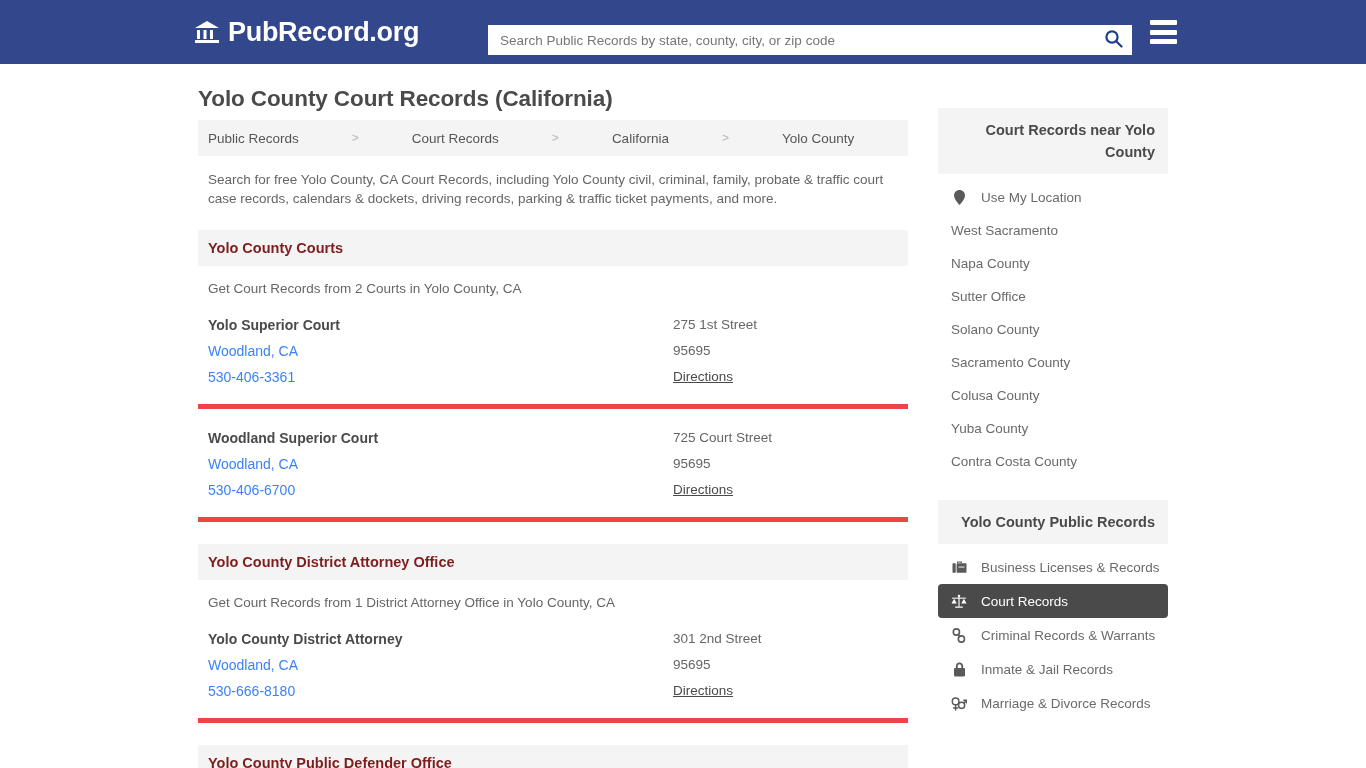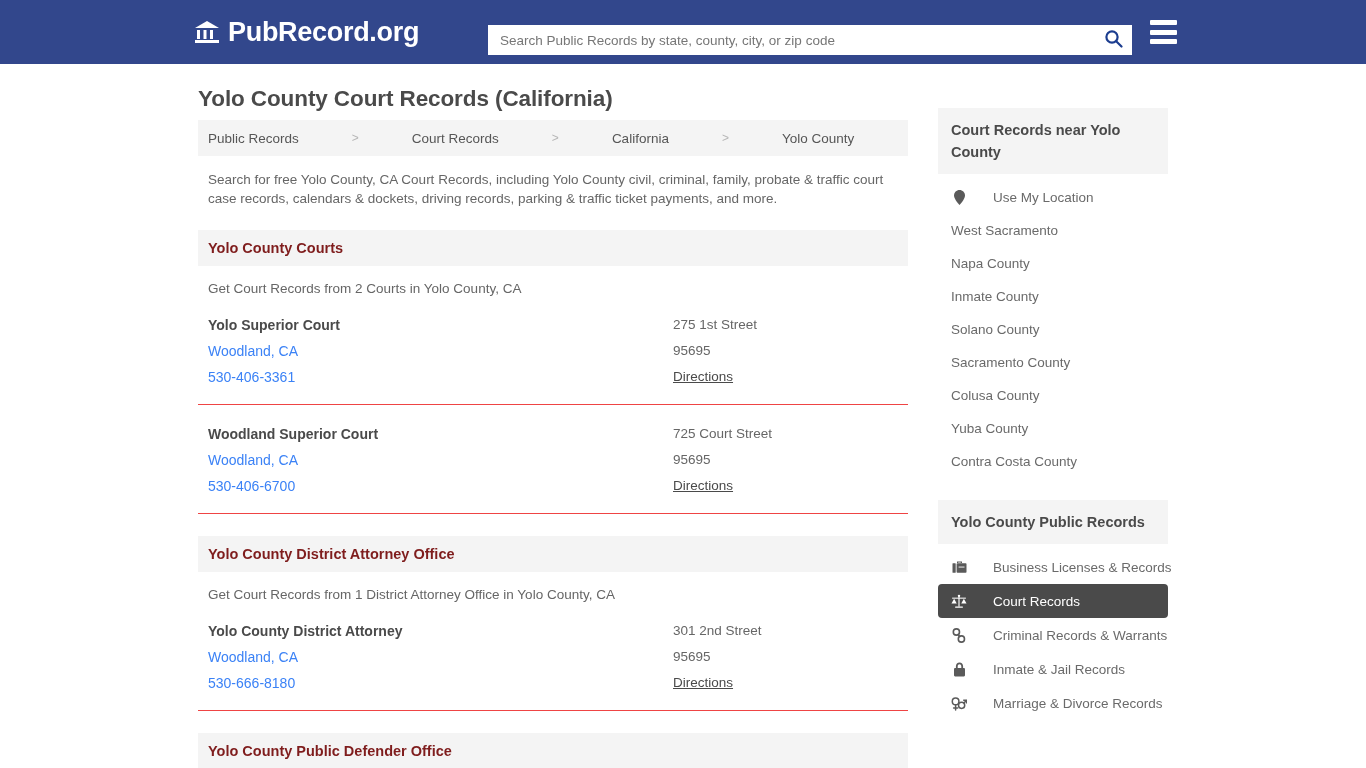--- a/index.html
+++ b/index.html
@@ -135,21 +135,21 @@
   }
   .sec-sub {
     font-size: 13.5px;
     color: #666666;
     padding: 15px 10px 0 10px;
   }
 
   .entry {
     display: flex;
     padding: 16px 10px 14px 10px;
-    border-bottom: 1px solid #ef4444;
+    border-bottom: 5px solid #ef4444;
   }
   .entry-left { width: 465px; }
   .entry-right { flex: 1; }
   .e-name {
     font-size: 14px; font-weight: bold; color: #4a4a4a;
     line-height: 26px;
   }
   .e-line {
     font-size: 14px; color: #3b82f6; line-height: 26px;
   }
@@ -160,26 +160,27 @@
   }
 
   
   .side-head {
     background: #f4f4f4;
     padding: 11px 13px;
     font-size: 14.5px;
     font-weight: bold;
     color: #4a4a4a;
     line-height: 22px;
+    text-align: right;
   }
   .side-list { padding: 6px 0 0 0; list-style: none; }
   .side-li {
     display: flex;
     align-items: center;
-    gap: 26px;
+    gap: 14px;
     padding: 9px 13px;
     font-size: 13.5px;
     color: #6a6a6a;
     cursor: pointer;
     border-radius: 4px;
   }
   .side-li.active {
     background: #4a4a4a;
     color: #ffffff;
   }
@@ -306,21 +307,21 @@
           </span>
           <span class="side-label">Use My Location</span>
         </li>
         <li class="side-li">
           <span class="side-label">West Sacramento</span>
         </li>
         <li class="side-li">
           <span class="side-label">Napa County</span>
         </li>
         <li class="side-li">
-          <span class="side-label">Inmate County</span>
+          <span class="side-label">Sutter Office</span>
         </li>
         <li class="side-li">
           <span class="side-label">Solano County</span>
         </li>
         <li class="side-li">
           <span class="side-label">Sacramento County</span>
         </li>
         <li class="side-li">
           <span class="side-label">Colusa County</span>
         </li>

